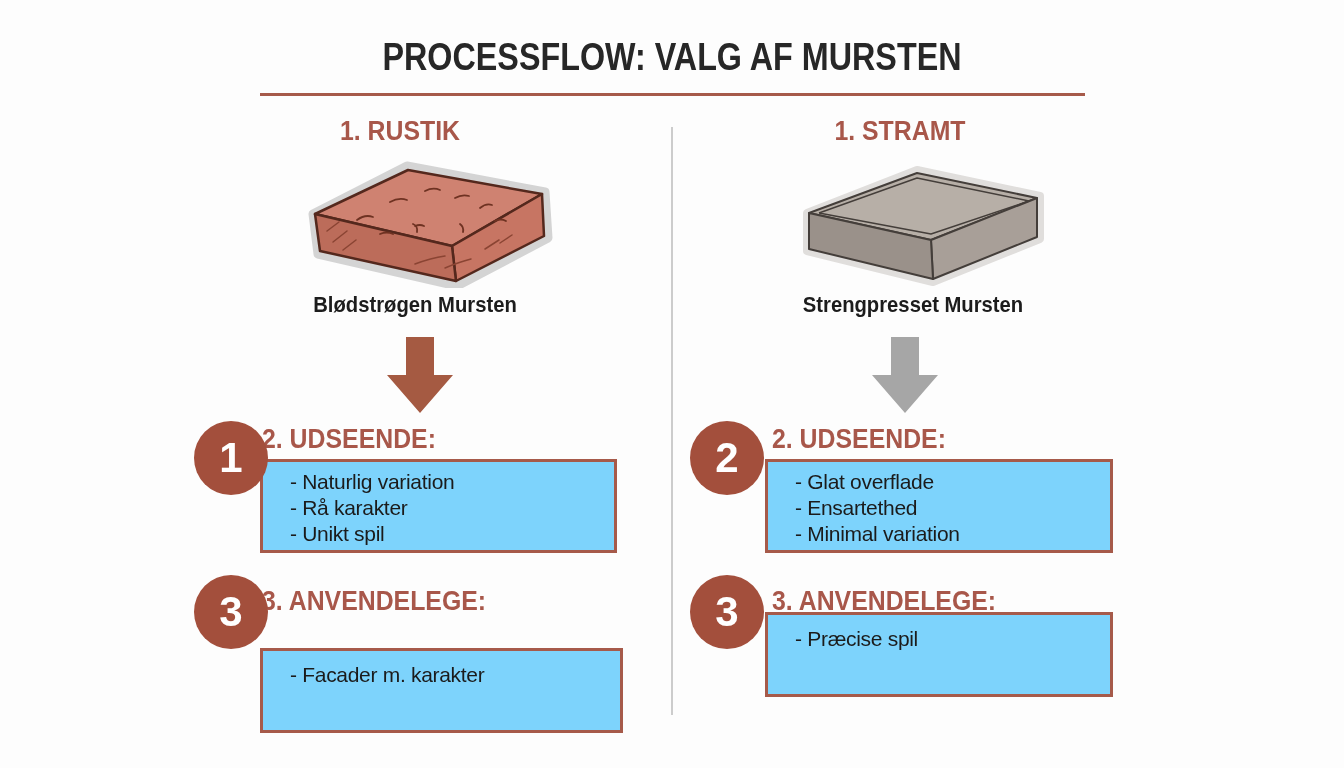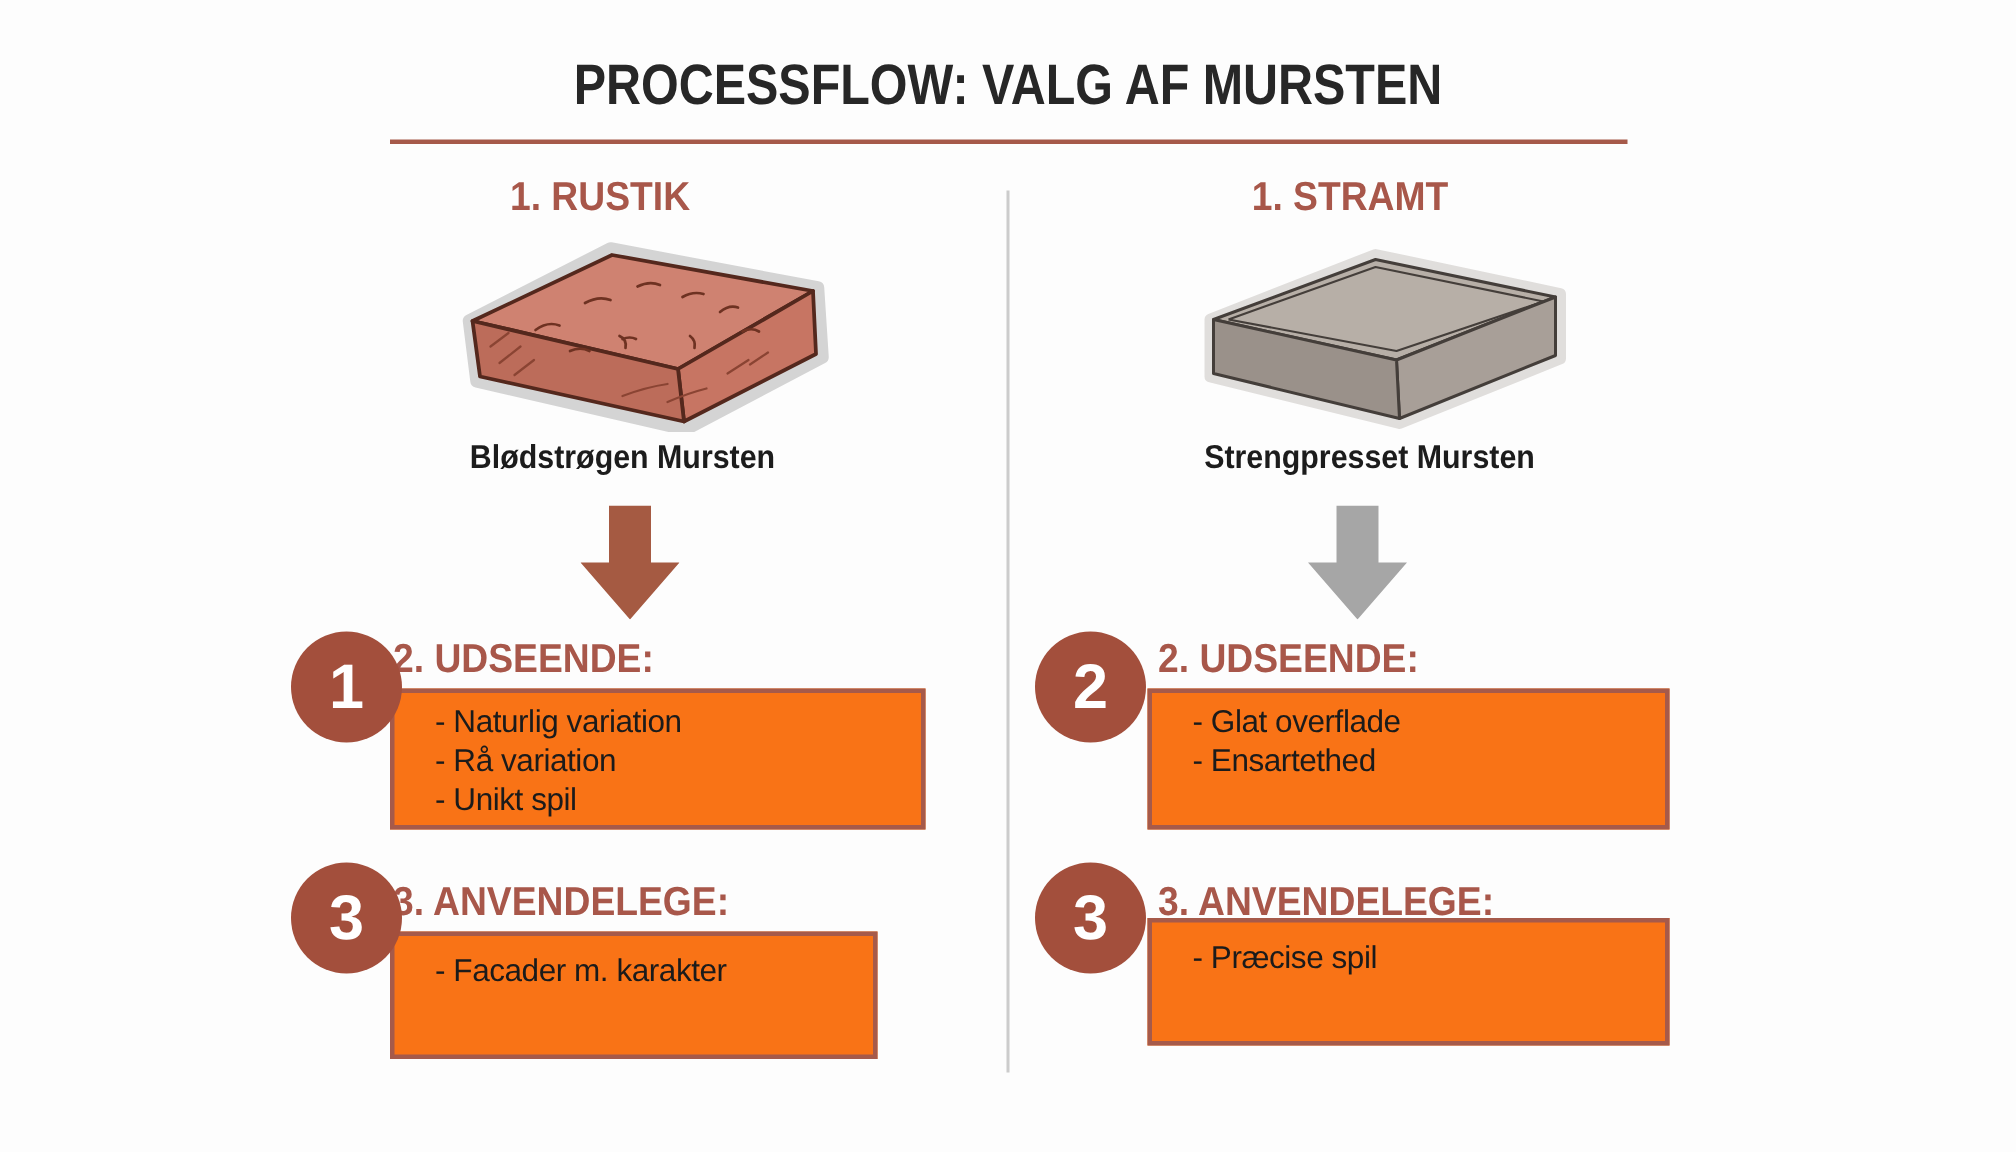--- a/index.html
+++ b/index.html
@@ -62,25 +62,25 @@
   .sec-heading {
     position: absolute; font-size: 27px; font-weight: bold; color: #a8574a;
     transform: scaleX(0.92); transform-origin: 0 50%; white-space: nowrap; z-index: 3;
   }
   .sec-heading.h1 { left: 262px; top: 424px; }
   .sec-heading.h2 { left: 262px; top: 586px; }
   .sec-heading.h3 { left: 772px; top: 424px; }
   .sec-heading.h4 { left: 772px; top: 586px; }
 
   .list-box {
-    position: absolute; border: 3px solid #a65a4a; background: #f97316;
+    position: absolute; border: 3px solid #a65a4a; background: #7dd3fc;
     padding: 7px 10px 12px 27px; z-index: 2;
   }
   .list-box.x1 { left: 260px; top: 459px; width: 357px; height: 94px; }
-  .list-box.x2 { left: 260px; top: 621px; width: 325px; height: 85px; }
+  .list-box.x2 { left: 260px; top: 648px; width: 363px; height: 85px; }
   .list-box.x3 { left: 765px; top: 459px; width: 348px; height: 94px; }
   .list-box.x4 { left: 765px; top: 612px; width: 348px; height: 85px; }
   .list-box.x2 .li, .list-box.x4 .li { margin-top: 4px; }
 
   .li {
     font-size: 21px; line-height: 26px; color: #1b1b1b;
     letter-spacing: -0.3px; white-space: nowrap;
   }
 </style>
 </head>
@@ -134,21 +134,21 @@
   <div class="arrow lft">
     <svg viewBox="0 0 66 76" aria-hidden="true">
       <polygon points="19,0 47,0 47,38 66,38 33,76 0,38 19,38" fill="#a55a42"></polygon>
     </svg>
   </div>
 
   <div class="badge b1">1</div>
   <div class="sec-heading h1">2. UDSEENDE:</div>
   <div class="list-box x1">
     <div class="li">- Naturlig variation</div>
-    <div class="li">- Rå variation</div>
+    <div class="li">- Rå karakter</div>
     <div class="li">- Unikt spil</div>
   </div>
 
   <div class="badge b2">3</div>
   <div class="sec-heading h2">3. ANVENDELEGE:</div>
   <div class="list-box x2">
     <div class="li">- Facader m. karakter</div>
   </div>
 
   <div class="col-header rgt">1. STRAMT</div>
@@ -174,20 +174,21 @@
     <svg viewBox="0 0 66 76" aria-hidden="true">
       <polygon points="19,0 47,0 47,38 66,38 33,76 0,38 19,38" fill="#a6a6a6"></polygon>
     </svg>
   </div>
 
   <div class="badge b3">2</div>
   <div class="sec-heading h3">2. UDSEENDE:</div>
   <div class="list-box x3">
     <div class="li">- Glat overflade</div>
     <div class="li">- Ensartethed</div>
+    <div class="li">- Minimal variation</div>
   </div>
 
   <div class="badge b4">3</div>
   <div class="sec-heading h4">3. ANVENDELEGE:</div>
   <div class="list-box x4">
     <div class="li">- Præcise spil</div>
   </div>
 
 </div>
 

